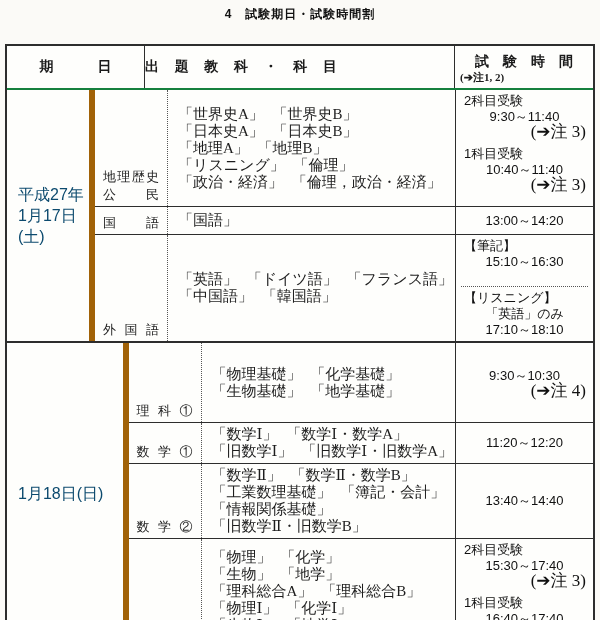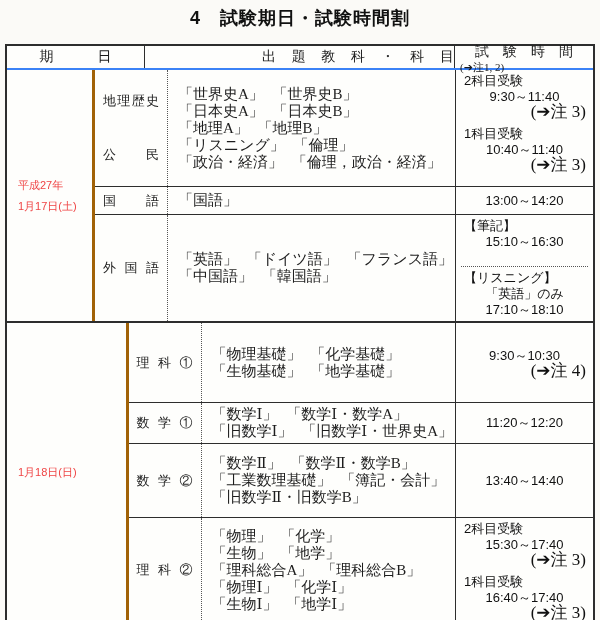--- a/index.html
+++ b/index.html
@@ -10,83 +10,82 @@
     font-family:"Liberation Serif","DejaVu Serif",serif;
     overflow:hidden;
   }
   .page { position:relative; width:600px; height:620px; }
 
   .title {
     margin-top:6px;
     text-align:center;
     font-family:"Liberation Sans","DejaVu Sans",sans-serif;
     font-weight:bold;
-    font-size:18px;
+    font-size:12px;
     letter-spacing:1px;
     color:#111;
   }
 
   .table {
     position:absolute;
     left:5px; top:38px;
     width:590px;
     border:2px solid #2d2d2d;
     background:#fefefc;
   }
 
   
-  .thead { display:flex; border-bottom:2px solid #3b82f6; height:24px; }
+  .thead { display:flex; border-bottom:2px solid #15803d; height:44px;font-weight:bold; }
   .th { font-size:14px; color:#1a1a1a; }
   .th-date {
     width:138px; border-right:1px solid #2d2d2d;
     display:flex; align-items:center; justify-content:center;
   }
   .th-date .jspan { display:inline-block; width:72px; text-align:justify; text-align-last:justify; }
   .th-subjects {
     flex:1; border-right:1px solid #2d2d2d;
-    display:flex; align-items:center; justify-content:flex-end;
+    display:flex; align-items:center; justify-content:flex-start;
   }
   .th-subjects .jspan { display:inline-block; width:192px; text-align:justify; text-align-last:justify; }
   .th-time {
     width:138px;
     display:flex; flex-direction:column; justify-content:center;
     padding:2px 5px 1px 5px;
   }
   .th-time-main { text-align:center; }
   .th-time-main .jspan { display:inline-block; width:98px; text-align:justify; text-align-last:justify; }
   .th-time-note { font-size:11px; line-height:12px; }
 
   
   .section { display:flex; border-bottom:2px solid #2d2d2d; }
   .section:last-child { border-bottom:none; }
 
   .date-cell {
-    width:138px; border-right:3px solid #a16207;
+    width:138px; border-right:6px solid #a16207;
     display:flex; flex-direction:column; justify-content:center;
     padding-left:11px;
     font-family:"Liberation Sans","DejaVu Sans",sans-serif;
-    font-size:11px; font-weight:500; line-height:21px; color:#ef4444;
+    font-size:16px; font-weight:500; line-height:21px; color:#0c4a6e;
   }
   .rows { flex:1; display:flex; flex-direction:column; }
   .row { display:flex; border-bottom:1px solid #2d2d2d; }
   .row:last-child { border-bottom:none; }
 
   .row--geography-history-civics { min-height:117px; }
   .row--japanese                 { min-height:28px; }
   .row--foreign-language         { min-height:91px; }
   .row--science-1                { min-height:80px; }
   .row--math-1                   { min-height:37px; }
   .row--math-2                   { min-height:74px; }
   .row--science-2                { min-height:100px; }
 
   .cat-cell {
     width:73px; border-right:1px dotted #555;
-    display:flex; flex-direction:column; justify-content:center;
+    display:flex; flex-direction:column; justify-content:flex-end;
     padding:2px 8px;
-    gap:36px;
   }
   .cat-line { font-size:13px; line-height:18px; text-align:justify; text-align-last:justify; }
 
   .sub-cell {
     flex:1;
     display:flex; flex-direction:column; justify-content:center;
     padding:3px 2px 3px 10px;
   }
   .sub-line { font-size:15px; line-height:17px; word-spacing:5px; white-space:nowrap; }
 
@@ -212,35 +211,36 @@
                 <div class="tline right note">(➔注 4)</div>
               </div>
             </div>
           </div>
           <div class="row row--math-1">
             <div class="cat-cell">
               <div class="cat-line">数 学 ①</div>
             </div>
             <div class="sub-cell">
               <div class="sub-line">「数学Ⅰ」 「数学Ⅰ・数学A」</div>
-              <div class="sub-line">「旧数学Ⅰ」 「旧数学Ⅰ・世界史A」</div>
+              <div class="sub-line">「旧数学Ⅰ」 「旧数学Ⅰ・旧数学A」</div>
             </div>
             <div class="time-cell vcenter">
               <div class="time-block">
                 <div class="tline center">11:20～12:20</div>
               </div>
             </div>
           </div>
           <div class="row row--math-2">
             <div class="cat-cell">
               <div class="cat-line">数 学 ②</div>
             </div>
             <div class="sub-cell">
               <div class="sub-line">「数学Ⅱ」 「数学Ⅱ・数学B」</div>
               <div class="sub-line">「工業数理基礎」 「簿記・会計」</div>
+              <div class="sub-line">「情報関係基礎」</div>
               <div class="sub-line">「旧数学Ⅱ・旧数学B」</div>
             </div>
             <div class="time-cell vcenter">
               <div class="time-block">
                 <div class="tline center">13:40～14:40</div>
               </div>
             </div>
           </div>
           <div class="row row--science-2">
             <div class="cat-cell">

